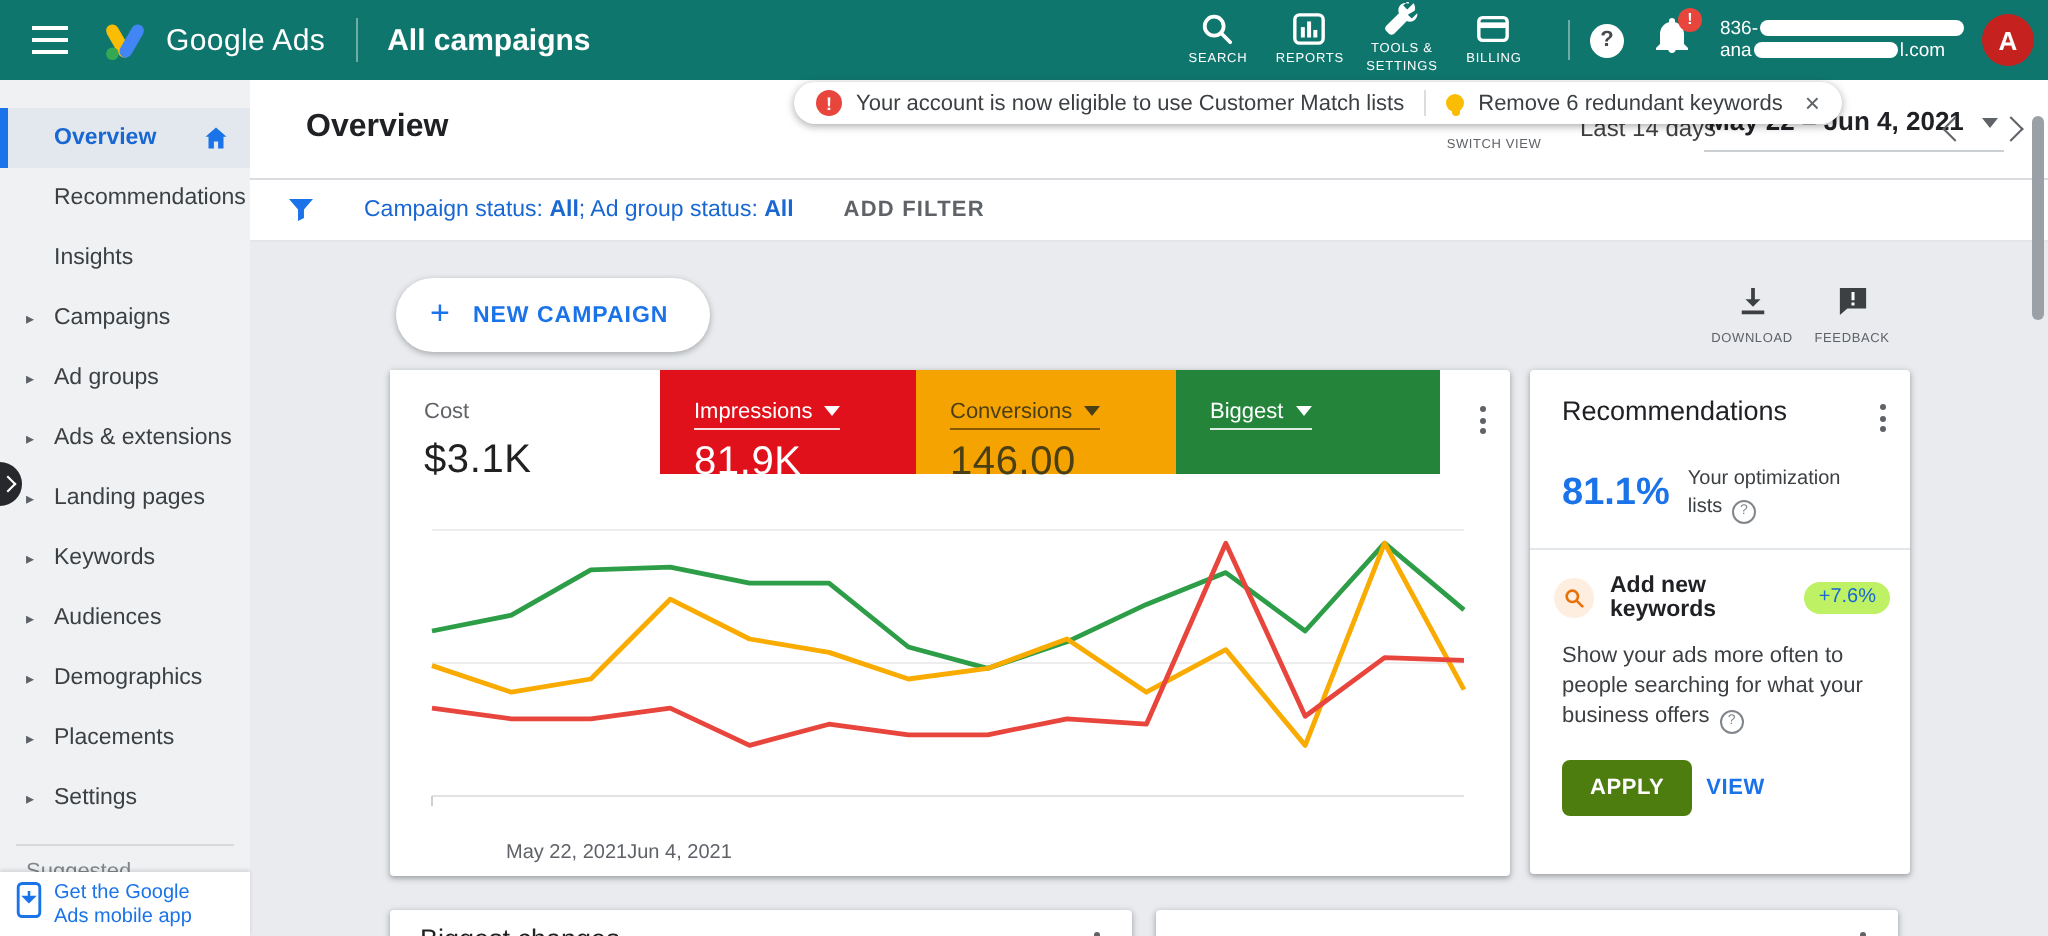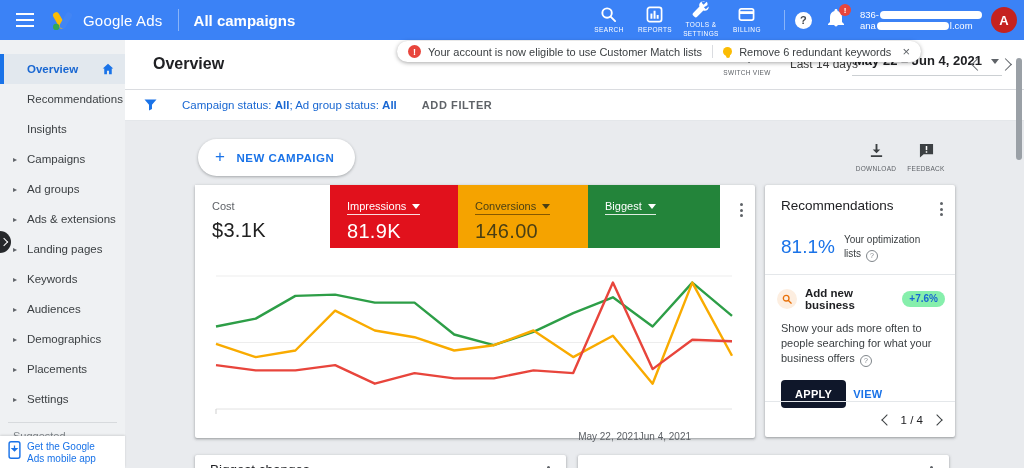--- a/index.html
+++ b/index.html
@@ -1,19 +1,19 @@
 <!DOCTYPE html>
 <html><head>
 <meta charset="utf-8">
 <style>
   html,body{margin:0;padding:0}
   body{width:1024px;height:468px;position:relative;overflow:hidden;
        font-family:"Liberation Sans",sans-serif;background:#e9ebee;color:#202124}
   
-  .topbar{position:absolute;left:0;top:0;width:1024px;height:40px;background:#3b82f6;
+  .topbar{position:absolute;left:0;top:0;width:1024px;height:40px;background:#0f766e;
           display:flex;align-items:center;color:#fff;z-index:30}
   .burger{width:18px;height:2px;background:#fff;position:relative;margin-left:16px;cursor:pointer}
   .burger::before,.burger::after{content:"";position:absolute;left:0;width:18px;height:2px;background:#fff}
   .burger::before{top:-6px}.burger::after{top:6px}
   .gads-logo{margin-left:17px;display:flex;align-items:center}
   .app-name{margin-left:9px;font-size:15px;letter-spacing:.2px}
   .tb-divider{width:1px;height:22px;background:rgba(255,255,255,.4);margin:0 15px}
   .page-title{font-size:15px;font-weight:700}
   .tb-right{margin-left:auto;display:flex;align-items:center}
   .tb-icon{width:46px;display:flex;flex-direction:column;align-items:center;cursor:pointer}
@@ -80,51 +80,51 @@
   
   .new-campaign{position:absolute;left:198px;top:139px;height:37px;border-radius:19px;background:#fff;
                 box-shadow:0 1px 3px rgba(60,64,67,.4);display:flex;align-items:center;
                 padding:0 21px 0 17px;color:#1a73e8;font-weight:700;font-size:11.5px;letter-spacing:.5px;cursor:pointer;z-index:5}
   .new-campaign .plus{font-size:17px;font-weight:400;margin-right:11px;margin-top:-2px}
   .mini-action{position:absolute;width:62px;text-align:center;color:#5f6368;cursor:pointer;z-index:5}
   .mini-action .lb{font-size:6.5px;letter-spacing:.3px;margin-top:3px}
   
   .card{background:#fff;border-radius:2px;box-shadow:0 1px 2px rgba(60,64,67,.3),0 1px 3px 1px rgba(60,64,67,.15)}
   .chart-card{position:absolute;left:195px;top:185px;width:560px;height:253px}
-  .metric-row{display:flex;height:63px}
+  .metric-row{display:flex;height:52px}
   .metric{width:128px;padding:11px 0 0 17px;box-sizing:border-box}
   .metric .ml{font-size:11px;display:inline-block;padding-bottom:2px}
   .metric .mv{font-size:20px;margin-top:5px;letter-spacing:.3px}
   .m-cost{width:135px}
   .m-cost .ml{color:#5f6368}.m-cost .mv{color:#212121}
   .m-conv{width:130px}.m-clicks{width:132px}
   .ml.dd::after{content:"";display:inline-block;margin-left:6px;border-left:4px solid transparent;
                 border-right:4px solid transparent;border-top:5px solid currentColor;vertical-align:1px}
   .tridot{display:flex;flex-direction:column;align-items:center;gap:2.5px;cursor:pointer;padding:4px}
   .tridot i{width:3px;height:3px;border-radius:50%;background:#5f6368;display:block}
   .metric-dots{margin:14px 8px 0 auto}
   .chart-wrap{padding:10px 18px 0}
-  .axis-labels{display:flex;justify-content:flex-end;font-size:10px;color:#5f6368;padding:1px 64px 0 58px}
+  .axis-labels{display:flex;justify-content:flex-start;font-size:10px;color:#5f6368;padding:1px 64px 0 58px}
   
   .rec-card{position:absolute;left:765px;top:185px;width:190px;height:252px;box-sizing:border-box}
   .rec-head{display:flex;justify-content:space-between;align-items:flex-start;padding:13px 8px 0 16px}
   .rec-title{font-size:13.5px;color:#202124}
   .score-row{display:flex;align-items:center;padding:13px 12px 12px 16px}
-  .score{font-size:19px;font-weight:400;color:#1a73e8}
+  .score{font-size:19px;font-weight:700;color:#1a73e8}
   .score-lbl{font-size:10px;color:#3c4043;margin-left:9px;line-height:1.35}
   .qm{display:inline-block;width:10px;height:10px;border:1px solid #80868b;border-radius:50%;font-size:7px;
       line-height:10px;text-align:center;color:#80868b;vertical-align:-1px;margin-left:2px}
   .rec-div{height:1px;background:#e4e7ea}
   .kw-row{display:flex;align-items:center;padding:12px 10px 0 12px}
   .kw-ic{width:20px;height:20px;border-radius:50%;background:#fdeee0;display:flex;align-items:center;justify-content:center;flex:none}
   .kw-title{font-size:11.5px;font-weight:700;color:#202124;margin-left:8px}
-  .kw-badge{margin-left:auto;background:#86efac;color:#1967d2;font-size:10px;font-weight:700;padding:2.5px 7px;border-radius:10px}
+  .kw-badge{margin-left:auto;background:#bef264;color:#1967d2;font-size:10px;font-weight:400;padding:2.5px 7px;border-radius:10px}
   .rec-body{font-size:11px;color:#3c4043;padding:10px 16px 0;line-height:1.4}
   .rec-actions{display:flex;align-items:center;padding:13px 16px 0}
-  .apply-btn{background:#0f172a;color:#fff;font-size:11px;font-weight:700;padding:8px 14px;border-radius:4px;
+  .apply-btn{background:#4d7c0f;color:#fff;font-size:11px;font-weight:700;padding:8px 14px;border-radius:4px;
              letter-spacing:.3px;cursor:pointer}
   .view-btn{color:#1a73e8;font-size:11px;font-weight:700;margin-left:7px;letter-spacing:.3px;cursor:pointer}
   .rec-footer{position:absolute;bottom:0;left:0;right:0;height:35px;border-top:1px solid #e4e7ea;
               display:flex;align-items:center;justify-content:flex-end;padding:0 14px;font-size:11.5px;color:#202124}
   .pg-chev{width:7px;height:7px;border-left:1.6px solid #3c4043;border-bottom:1.6px solid #3c4043;cursor:pointer}
   .pg-prev{transform:rotate(45deg);margin-right:10px}
   .pg-next{transform:rotate(-135deg);margin-left:10px}
   
   .bcard{position:absolute;top:455px;width:371px;height:40px;padding:7px 12px 0 15px;box-sizing:border-box;
          display:flex;justify-content:space-between;align-items:flex-start}
@@ -375,35 +375,30 @@
     </span>
   </div>
   <div class="rec-div"></div>
   <div class="kw-row">
     <span class="kw-ic">
       <svg width="10" height="10" viewBox="0 0 12 12">
         <circle cx="5" cy="5" r="3.4" fill="none" stroke="#e8710a" stroke-width="1.6"></circle>
         <line x1="7.7" y1="7.7" x2="11" y2="11" stroke="#e8710a" stroke-width="1.6" stroke-linecap="round"></line>
       </svg>
     </span>
-    <span class="kw-title">Add new business</span>
+    <span class="kw-title">Add new keywords</span>
     <span class="kw-badge">+7.6%</span>
   </div>
   <div class="rec-body">
     <span>Show your ads more often to people searching for what your business offers</span>
     <span class="qm">?</span>
   </div>
   <div class="rec-actions">
     <span class="apply-btn">APPLY</span>
     <span class="view-btn">VIEW</span>
-  </div>
-  <div class="rec-footer">
-    <span class="pg-chev pg-prev"></span>
-    <span>1 / 4</span>
-    <span class="pg-chev pg-next"></span>
   </div>
 </div>
 
 <div class="card bcard bcard-l">
   <span class="bt">Biggest changes</span>
   <div class="tridot">
       <i></i>
     </div>
 </div>
 <div class="card bcard bcard-r">

